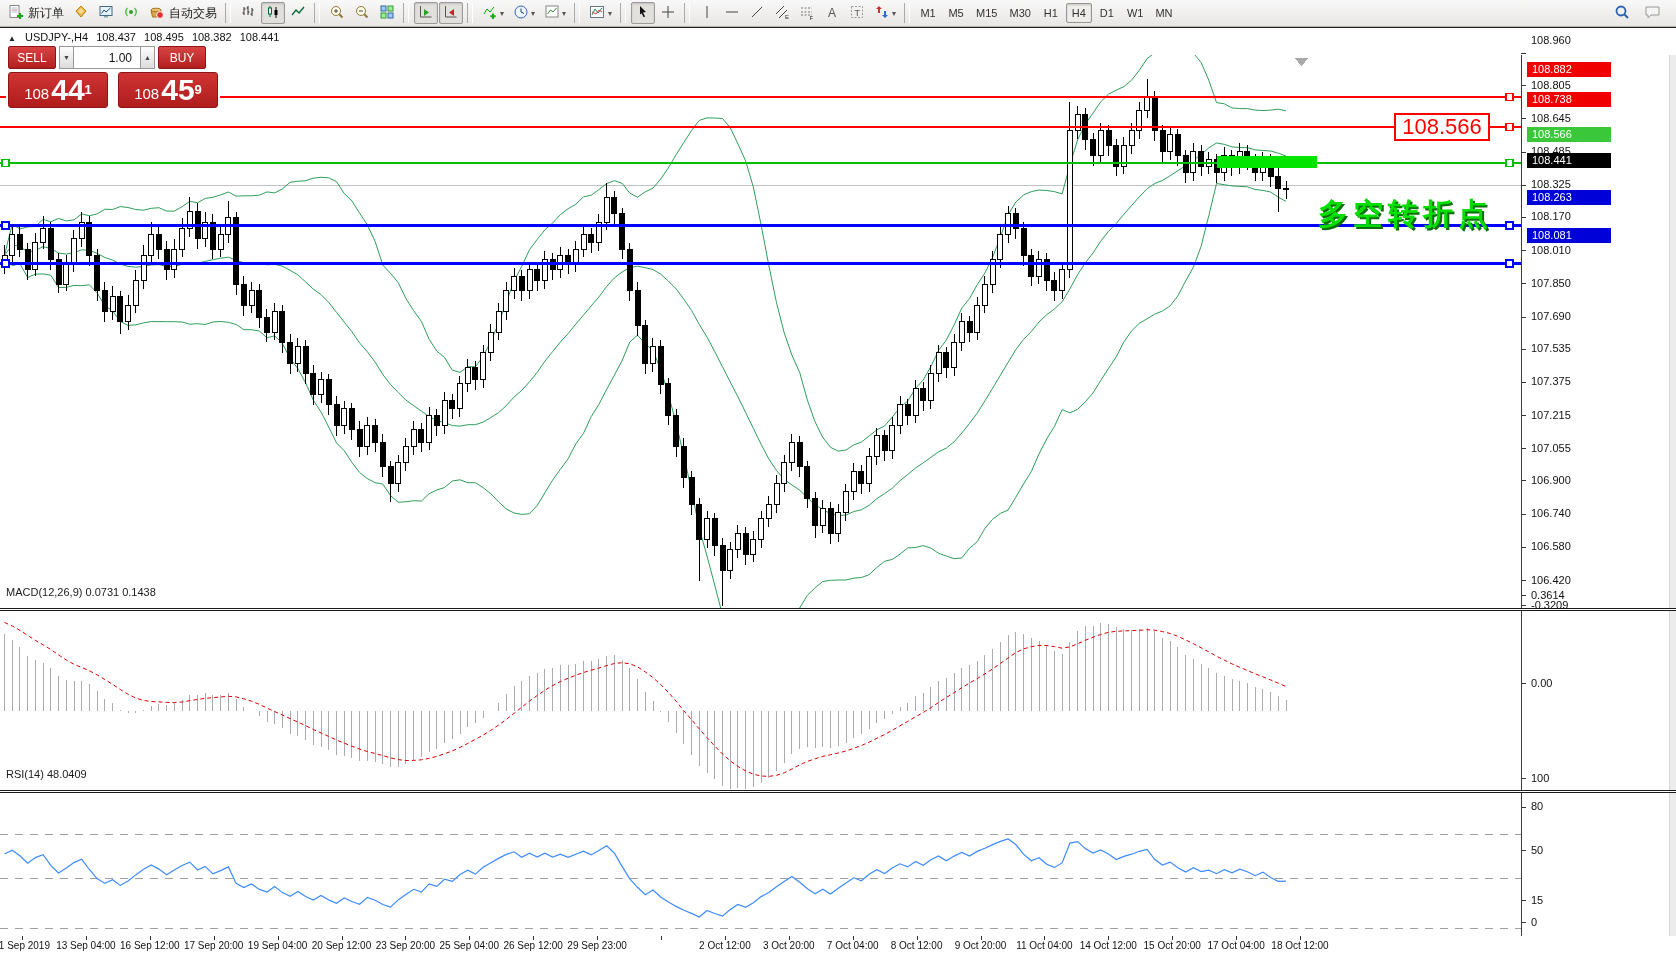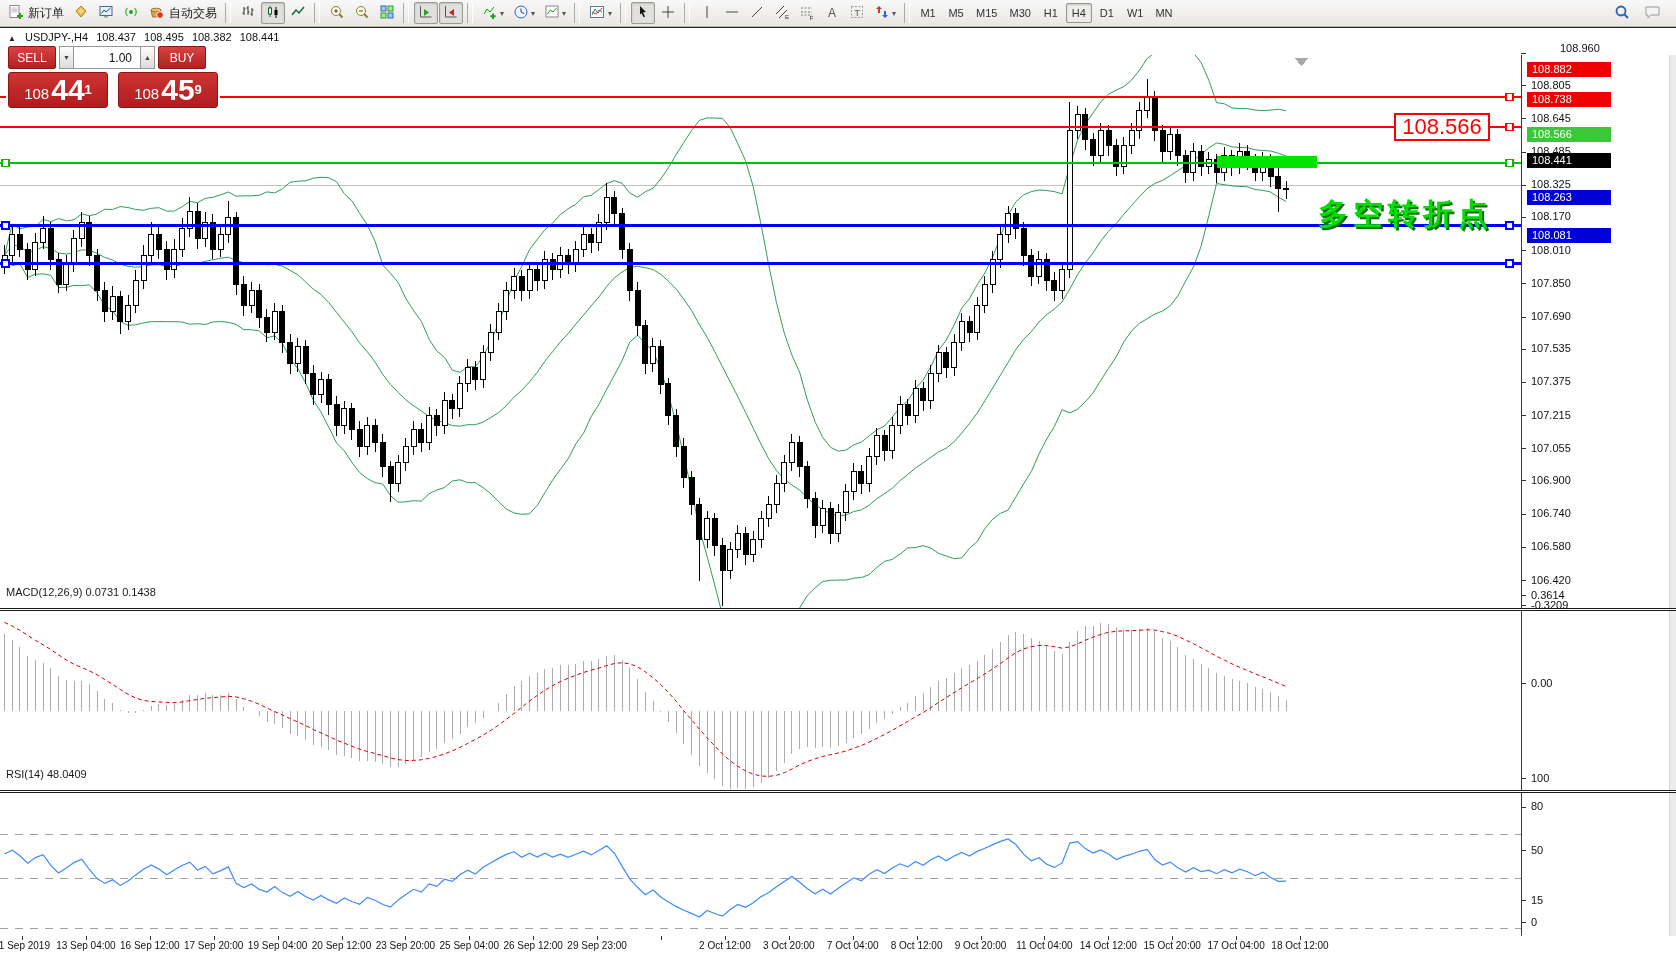--- a/index.html
+++ b/index.html
@@ -850,21 +850,21 @@
         <span class="big">45</span>
         <span class="sup">9</span>
     </div>
   </div>
 </div>
 
 <div class="price-callout">108.566</div>
 <div class="pivot-note">多空转折点</div>
 
 <div id="price-axis">
-    <div class="ptick" style="top: 42px; margin-left: 29px;">108.960</div>
+    <div class="ptick" style="top: 34px;">108.960</div>
     <div class="ptickmark" style="top: 53px;"></div>
     <div class="ptick" style="top: 78.6625px;">108.805</div>
     <div class="ptickmark" style="top: 85.1625px;"></div>
     <div class="ptick" style="top: 111.862px;">108.645</div>
     <div class="ptickmark" style="top: 118.362px;"></div>
     <div class="ptick" style="top: 145.062px;">108.485</div>
     <div class="ptickmark" style="top: 151.562px;"></div>
     <div class="ptick" style="top: 178.262px;">108.325</div>
     <div class="ptickmark" style="top: 184.762px;"></div>
     <div class="ptick" style="top: 210.425px;">108.170</div>

